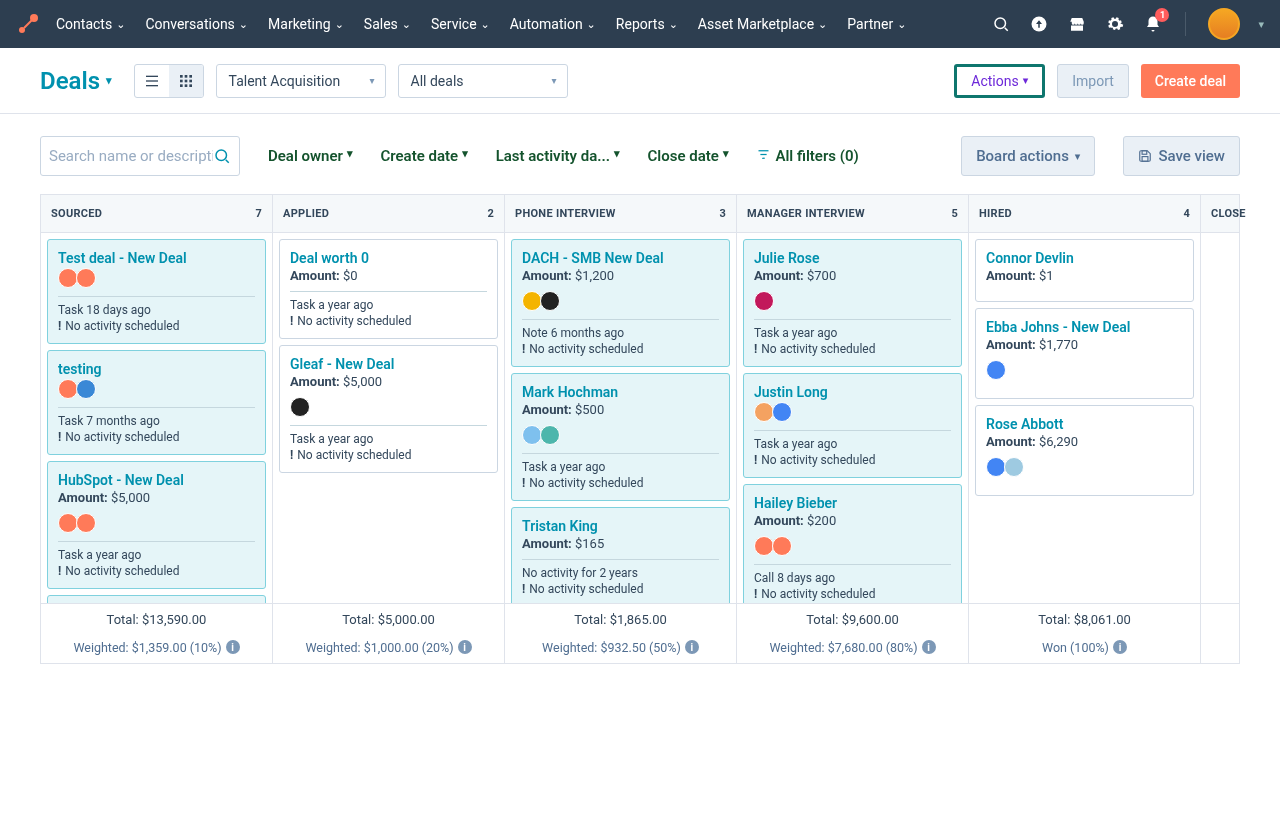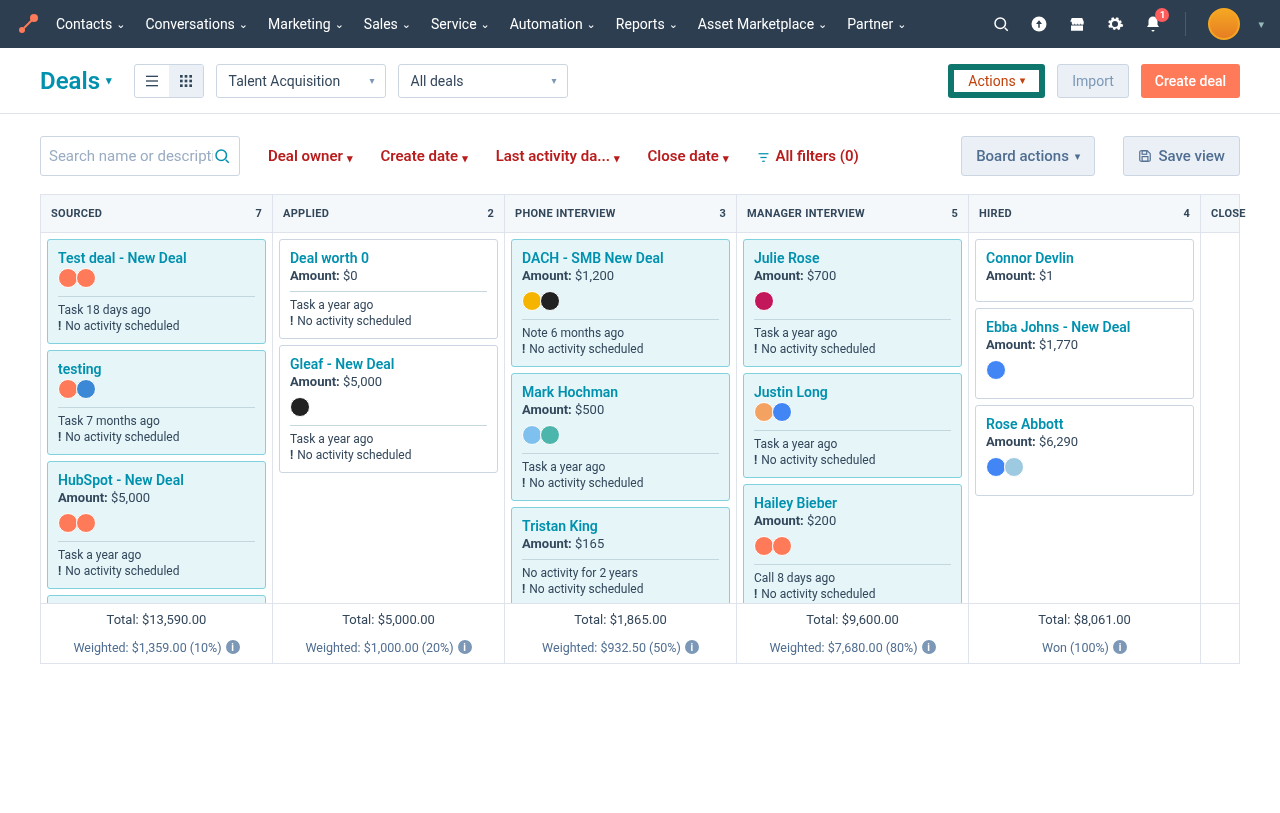--- a/index.html
+++ b/index.html
@@ -17,29 +17,29 @@
 
 .subbar{height:66px;display:flex;align-items:center;padding:0 40px;border-bottom:1px solid #dfe3eb;gap:12px}
 .deals-title{color:#0091ae;font-weight:600;font-size:24px;display:flex;align-items:center;gap:6px;cursor:pointer}
 .view-toggle{display:flex;border:1px solid #cbd6e2;border-radius:3px;overflow:hidden;margin-left:10px}
 .view-btn{width:34px;height:32px;display:flex;align-items:center;justify-content:center;cursor:pointer;color:#33475b}
 .view-btn.active{background:#eaf0f6}
 .dd{border:1px solid #cbd6e2;border-radius:3px;height:34px;padding:0 30px 0 12px;display:flex;align-items:center;position:relative;color:#33475b;min-width:170px;cursor:pointer;font-size:14px}
 .dd::after{content:"▾";position:absolute;right:10px;color:#7c98b6;font-size:10px}
 .spacer{flex:1}
 .btn{height:34px;padding:0 14px;border-radius:3px;display:flex;align-items:center;cursor:pointer;font-size:14px;gap:4px}
-.btn-outline{border:6px solid #0f766e;color:#c2410c;background:#fff}
+.btn-outline{border:3px solid #0f766e;color:#6d28d9;background:#fff}
 .btn-muted{background:#eaf0f6;color:#7c98b6;border:1px solid #cbd6e2}
 .btn-primary{background:#ff7a59;color:#fff;font-weight:500}
 
 .filters{padding:22px 40px 0;display:flex;align-items:center;gap:28px}
 .search{border:1px solid #cbd6e2;border-radius:3px;height:40px;width:200px;display:flex;align-items:center;padding:0 8px;color:#99acc2}
 .search input{border:none;outline:none;flex:1;font-size:15px;color:#33475b;width:100%}
 .search input::placeholder{color:#99acc2}
-.filter-link{color:#b91c1c;font-weight:600;cursor:pointer;display:flex;align-items:flex-end;gap:4px;font-size:15px}
+.filter-link{color:#14532d;font-weight:600;cursor:pointer;display:flex;align-items:flex-start;gap:4px;font-size:15px}
 .btn-sec{border:1px solid #cbd6e2;background:#eaf0f6;color:#506e91;height:40px;padding:0 14px;border-radius:3px;display:flex;align-items:center;cursor:pointer;font-weight:500;gap:6px;font-size:15px}
 
 .board-wrap{padding:18px 40px 0;overflow-x:auto}
 .board{display:flex;gap:0;min-width:1200px}
 .col{width:232px;border:1px solid #dfe3eb;border-right:none;display:flex;flex-direction:column}
 .col:last-child{border-right:1px solid #dfe3eb}
 .col.partial{width:40px}
 .col-head{background:#f5f8fa;padding:12px 10px;display:flex;justify-content:space-between;align-items:flex-end;font-size:11px;font-weight:700;color:#33475b;letter-spacing:.3px;border-bottom:1px solid #dfe3eb}
 .col-body{padding:6px;display:flex;flex-direction:column;gap:6px;flex:1;max-height:370px;overflow:hidden}
 .card{border:1px solid #7fd1de;border-radius:3px;background:#e5f5f8;padding:10px}

